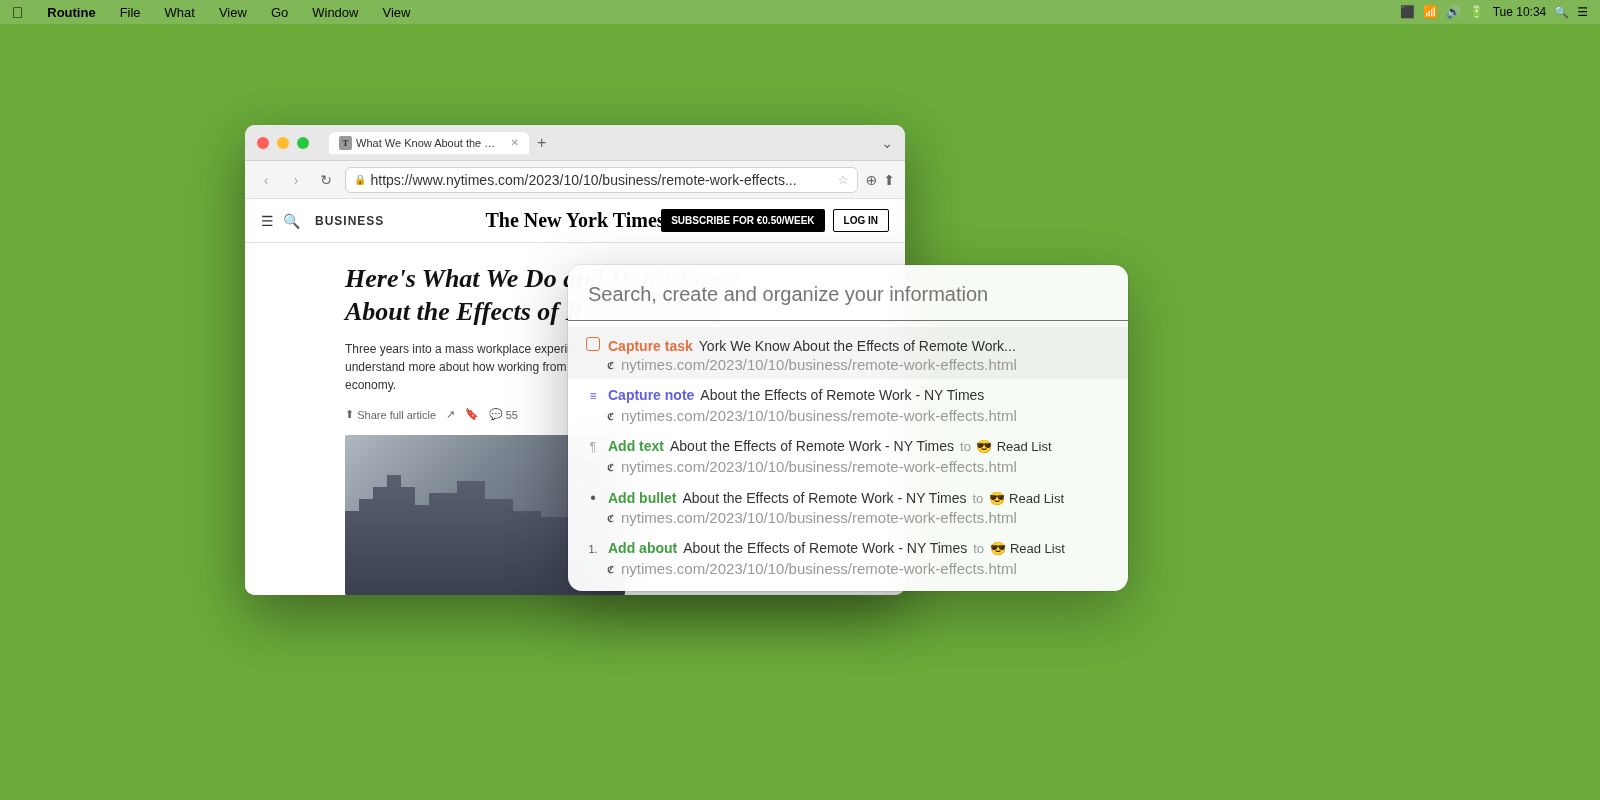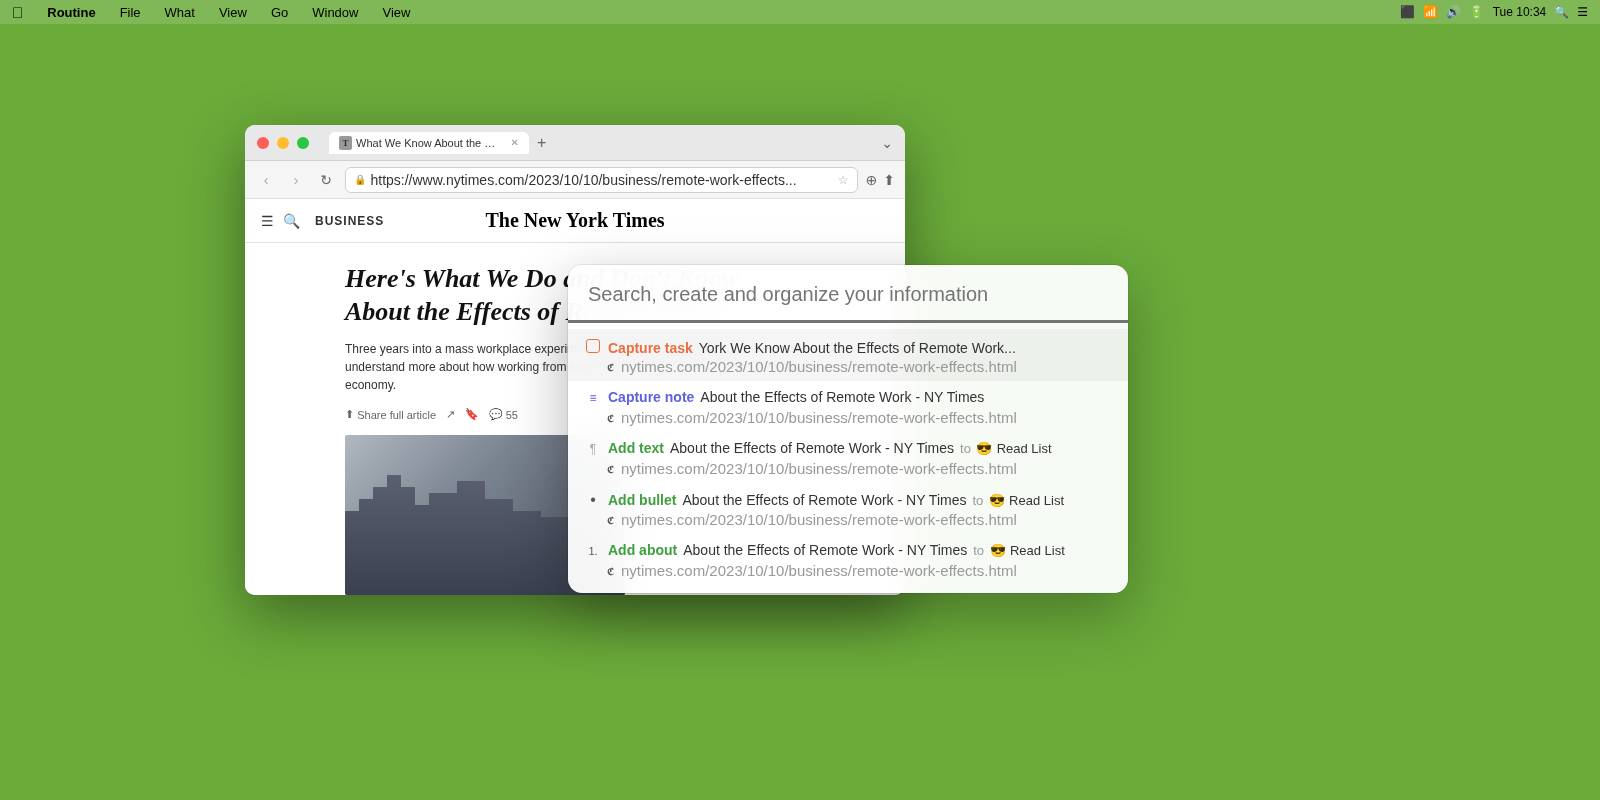--- a/index.html
+++ b/index.html
@@ -286,21 +286,21 @@
       background: rgba(255,255,255,0.95);
       backdrop-filter: blur(20px);
       border-radius: 14px;
       box-shadow: 0 20px 60px rgba(0,0,0,0.3), 0 0 0 1px rgba(0,0,0,0.08);
       z-index: 50;
       overflow: hidden;
     }
 
     .search-input-area {
       padding: 18px 20px 14px;
-      border-bottom: 3px solid #737373;
+      border-bottom: 1px solid #737373;
     }
     .search-input-field {
       width: 100%;
       border: none;
       outline: none;
       font-size: 20px;
       color: #999;
       background: transparent;
       font-family: -apple-system, BlinkMacSystemFont, sans-serif;
     }
@@ -440,20 +440,24 @@
       <span class="toolbar-icon">⬆</span>
     </div>
   </div>
 
   <div class="nyt-page">
     <div class="nyt-header" style="position:relative;">
       <span class="nyt-hamburger">☰</span>
       <span class="nyt-search">🔍</span>
       <span class="nyt-section">BUSINESS</span>
       <span class="nyt-logo">The New York Times</span>
+      <div class="nyt-header-right">
+        <button class="subscribe-btn">SUBSCRIBE FOR €0.50/WEEK</button>
+        <button class="login-btn">LOG IN</button>
+      </div>
     </div>
 
     <div class="nyt-article">
       <h1 class="article-title">
         <span>Here's What We Do and Don't Know</span><br>
         <span>About the Effects of Remote Work</span>
       </h1>
       <p class="article-subtitle">Three years into a mass workplace experiment, researchers are beginning to understand more about how working from home affects workers' lives and the economy.</p>
 
       <div class="article-actions">

